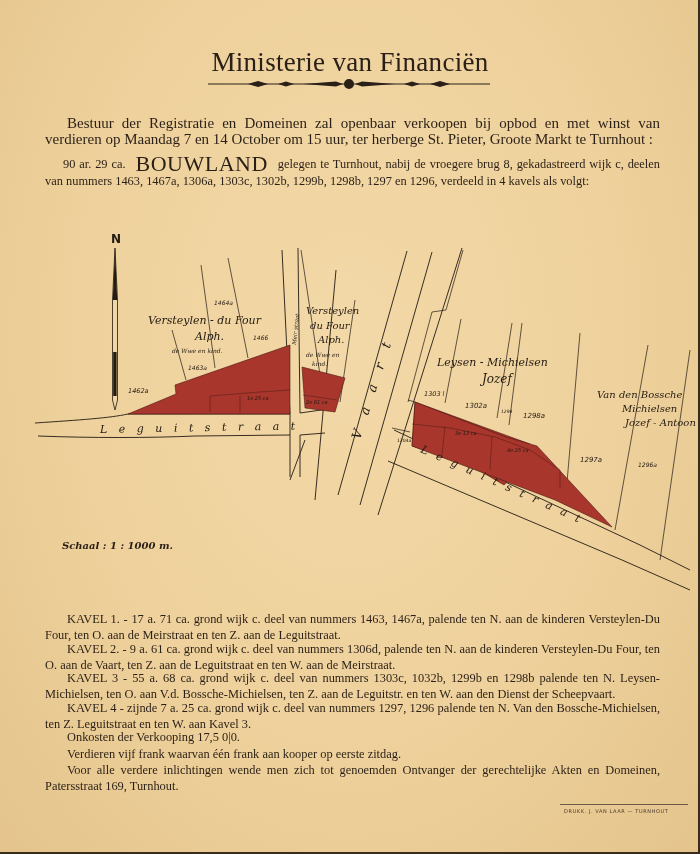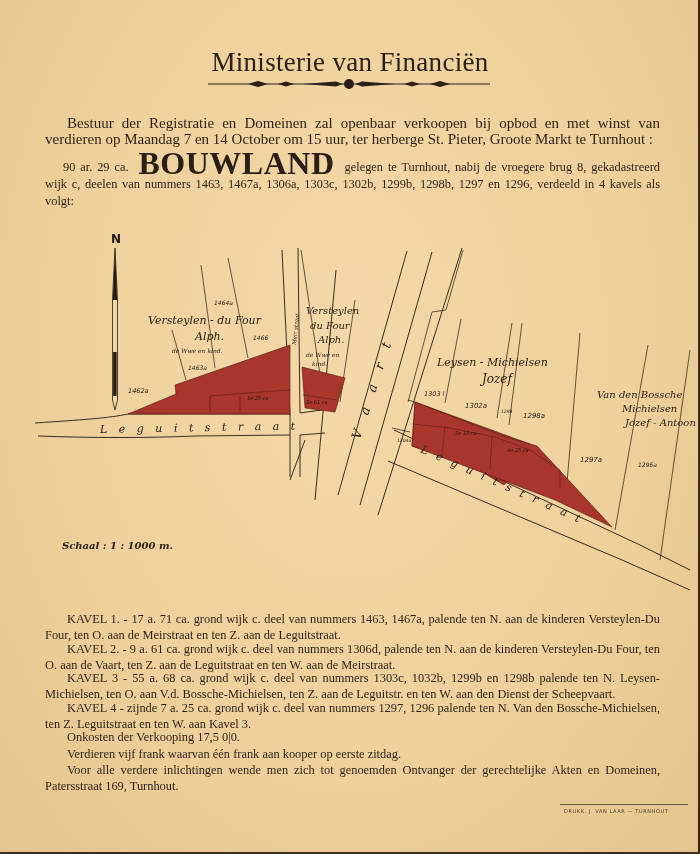--- a/index.html
+++ b/index.html
@@ -18,21 +18,21 @@
     position: absolute; left: 0; width: 700px; top: 47px; text-align: center;
     font-size: 27px; letter-spacing: 0.3px; color: #2a2018;
   }
   .ornament { position: absolute; left: 208px; top: 79px; width: 282px; height: 10px; }
   .para {
     position: absolute; left: 45px; width: 615px; font-size: 15px; line-height: 16px;
     text-align: justify; text-indent: 22px; color: #2a1f16;
   }
   .intro { top: 115px; }
   .lead { top: 155px; text-indent: 18px; line-height: 17px; font-size: 12.4px; }
-  .lead .bouwland { font-size: 32px; font-weight: bold; letter-spacing: 0.5px; vertical-align: -3px; padding: 0 10px 0 10px; }
+  .lead .bouwland { font-size: 22px; font-weight: normal; letter-spacing: 0.5px; vertical-align: -3px; padding: 0 10px 0 10px; }
   .map { position: absolute; left: 0; top: 215px; width: 700px; height: 385px; }
   .scale {
     position: absolute; left: 62px; top: 540px; font-size: 10px; font-style: italic; font-weight: bold;
     font-family: "DejaVu Serif", serif; color: #2a1f16;
   }
   .kavel { position: absolute; left: 45px; width: 615px; font-size: 12.4px; line-height: 16px; text-align: justify; text-indent: 22px; }
   .k1 { top: 611px; } .k2 { top: 641px; } .k3 { top: 670px; } .k4 { top: 700px; }
   .onk { top: 729px; } .verd { top: 746px; } .voor { top: 762px; font-family: Liberation Serif, serif; }
   .printer {
     position: absolute; left: 564px; top: 808px; font-size: 5px; letter-spacing: 0.6px;

